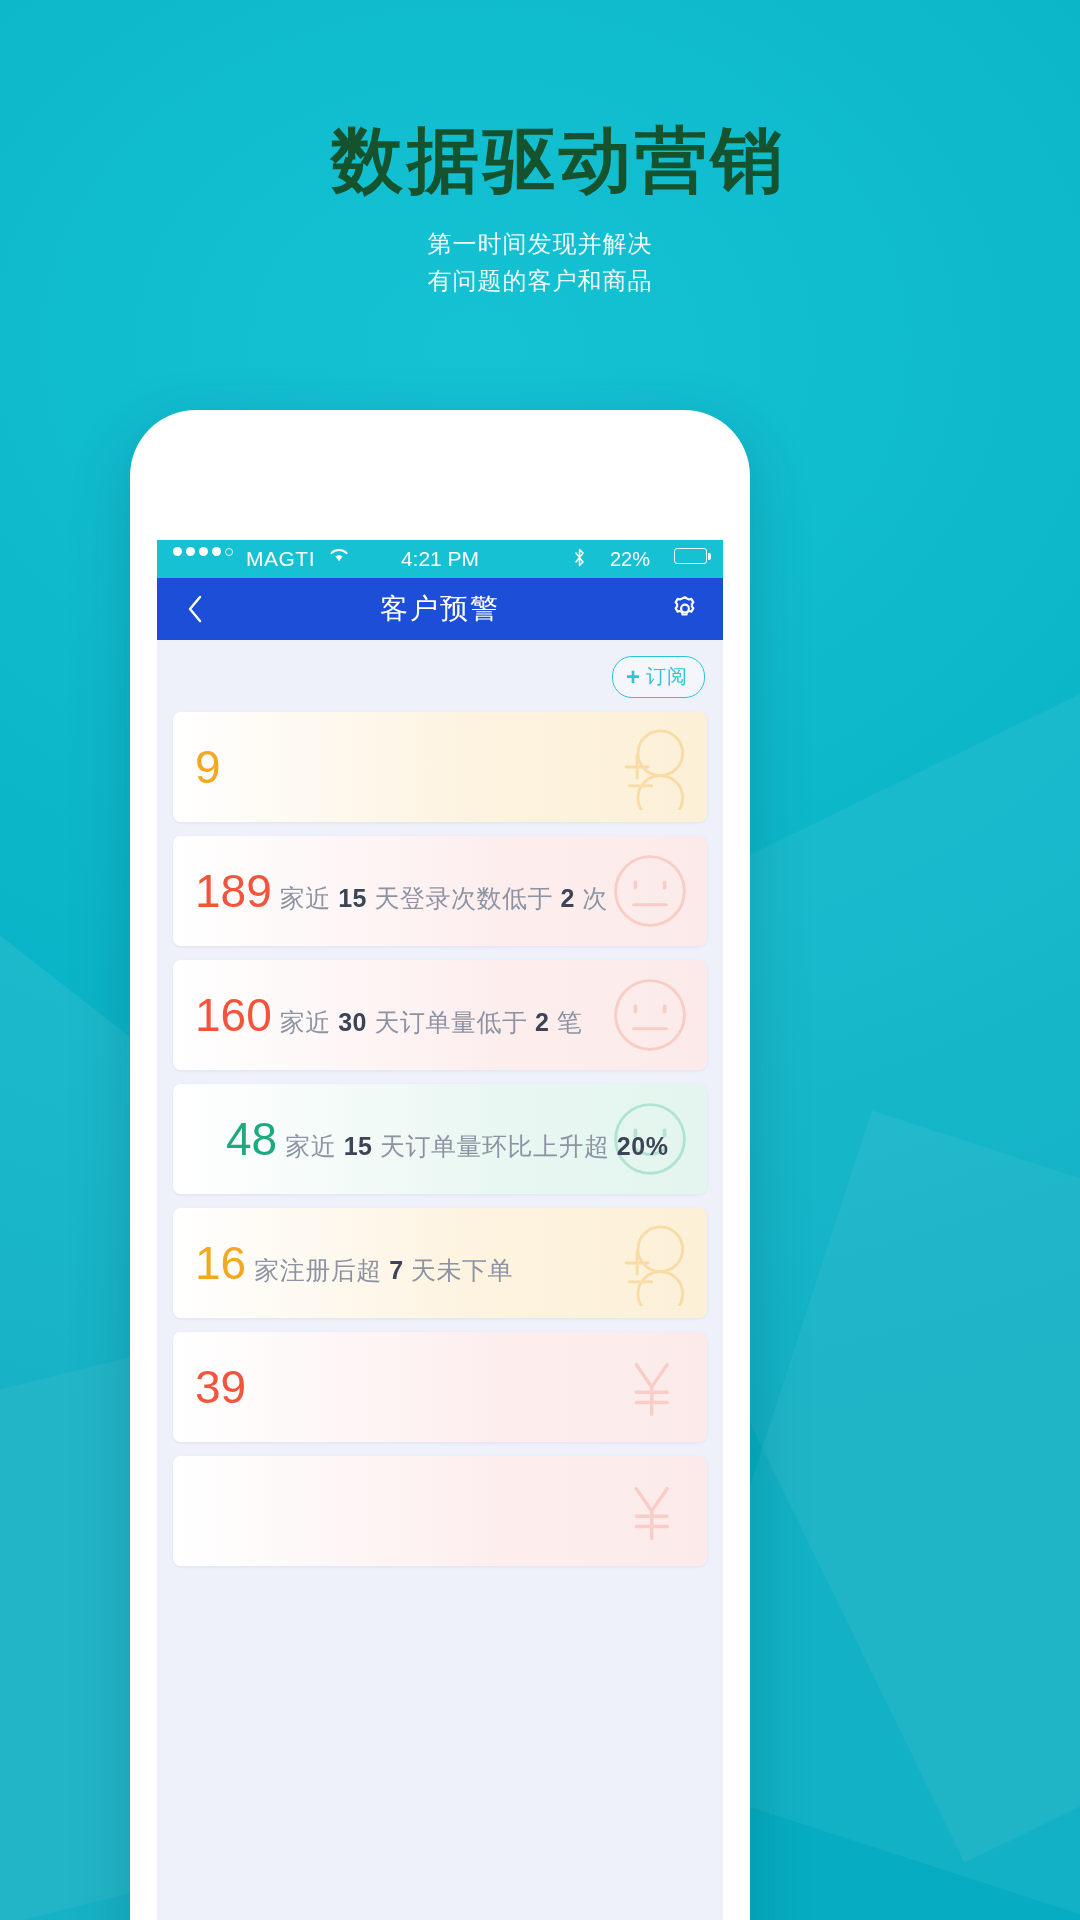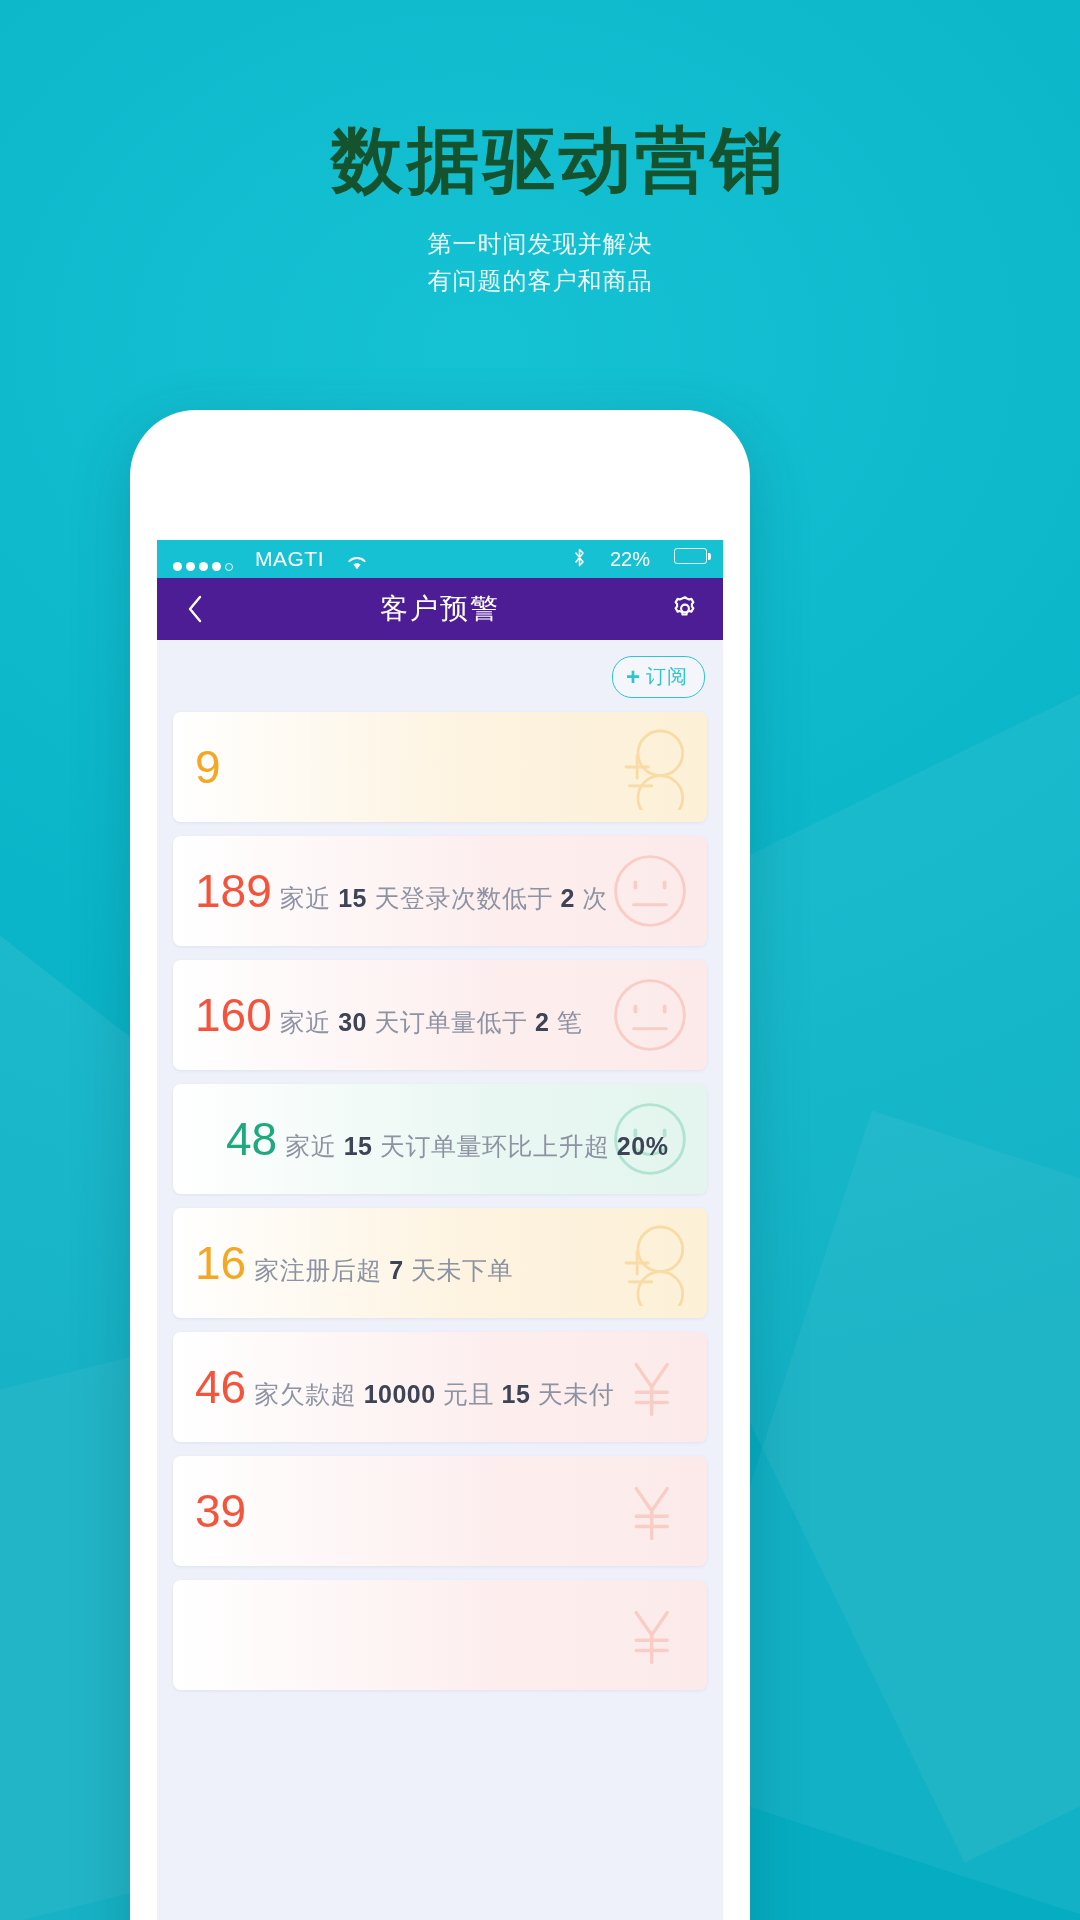--- a/index.html
+++ b/index.html
@@ -105,21 +105,21 @@
   #status-bar {
     height: 38px;
     background: #17c1d4;
     display: flex;
     align-items: center;
     padding: 0 16px;
     color: #ffffff;
     font-size: 20px;
     position: relative;
   }
-  .sb-left { display: flex; align-items: flex-end; gap: 22px; }
+  .sb-left { display: flex; align-items: flex-start; gap: 13px; }
   .sig-dots { display: flex; align-items: center; gap: 4px; }
   .sig-dots i {
     width: 9px; height: 9px; border-radius: 50%;
     background: #ffffff; display: block;
   }
   .sig-dots i.hollow {
     background: transparent;
     border: 1.5px solid rgba(255,255,255,0.9);
     width: 8px; height: 8px;
   }
@@ -159,21 +159,21 @@
   }
   .batt-fill {
     height: 100%;
     background: #ffffff;
     border-radius: 1px;
   }
 
   
   #nav-bar {
     height: 62px;
-    background: #4c1d95;
+    background: #1d4ed8;
     display: flex;
     align-items: center;
     padding: 0 18px;
     position: relative;
   }
   #nav-back {
     width: 40px; height: 40px;
     display: flex; align-items: center; justify-content: center;
     cursor: pointer;
   }
@@ -328,20 +328,21 @@
         </span>
         <span class="sb-carrier">MAGTI</span>
         <span>
           <svg class="wifi-ico" viewBox="0 0 22 16">
             <path d="M11 14.2 L7.4 9.6 A6 6 0 0 1 14.6 9.6 Z" fill="#fff"></path>
             <path d="M3.4 6.1 A11 11 0 0 1 18.6 6.1" fill="none" stroke="#fff" stroke-width="2" stroke-linecap="round"></path>
             <path d="M6.1 9.0 A7.2 7.2 0 0 1 15.9 9.0" fill="none" stroke="#fff" stroke-width="2" stroke-linecap="round" opacity="0"></path>
           </svg>
         </span>
       </div>
+      <div class="sb-center">4:21 PM</div>
       <div class="sb-right">
         <span>
           <svg class="bt-ico" viewBox="0 0 13 19">
             <path d="M3 5 L10 14 L6.5 17.5 L6.5 1.5 L10 5 L3 14" fill="none" stroke="#fff" stroke-width="1.5" stroke-linejoin="round" stroke-linecap="round"></path>
           </svg>
         </span>
         <span class="sb-batt-pct">22%</span>
         <span class="batt">
           <span class="batt-fill" id="batt-fill" style="width: 22%;"></span>
         </span>
@@ -429,41 +430,30 @@
               <span class="card-desc"><span>家注册后超</span> <b>7</b> <span>天未下单</span> </span>
             </div>
           </div>
           <div class="alert-card tone-red">
             <svg viewBox="0 0 100 100" class="card-face" style="color: rgb(248, 200, 192);">
               <path d="M34 24 L52 50 L70 24" fill="none" stroke="currentColor" stroke-width="4" stroke-linecap="round"></path>
               <path d="M52 50 v32" fill="none" stroke="currentColor" stroke-width="4" stroke-linecap="round"></path>
               <path d="M34 56 h36 M34 68 h36" fill="none" stroke="currentColor" stroke-width="4" stroke-linecap="round"></path>
             </svg>
             <div class="card-text">
-              <span class="card-num">46</span>
-              <span class="card-desc"><span>家欠款超</span> <b>10000</b> <span>元且</span> <b>15</b> <span>天未付</span> </span>
+              <span class="card-num">39</span>
             </div>
           </div>
           <div class="alert-card tone-red">
             <svg viewBox="0 0 100 100" class="card-face" style="color: rgb(248, 200, 192);">
               <path d="M34 24 L52 50 L70 24" fill="none" stroke="currentColor" stroke-width="4" stroke-linecap="round"></path>
               <path d="M52 50 v32" fill="none" stroke="currentColor" stroke-width="4" stroke-linecap="round"></path>
               <path d="M34 56 h36 M34 68 h36" fill="none" stroke="currentColor" stroke-width="4" stroke-linecap="round"></path>
             </svg>
             <div class="card-text">
-              <span class="card-num">39</span>
-            </div>
-          </div>
-          <div class="alert-card tone-red">
-            <svg viewBox="0 0 100 100" class="card-face" style="color: rgb(248, 200, 192);">
-              <path d="M34 24 L52 50 L70 24" fill="none" stroke="currentColor" stroke-width="4" stroke-linecap="round"></path>
-              <path d="M52 50 v32" fill="none" stroke="currentColor" stroke-width="4" stroke-linecap="round"></path>
-              <path d="M34 56 h36 M34 68 h36" fill="none" stroke="currentColor" stroke-width="4" stroke-linecap="round"></path>
-            </svg>
-            <div class="card-text">
               <span class="card-num"></span>
               <span class="card-desc"></span>
             </div>
           </div>
         </div>
 
     </div>
   </div>
 </div>
 

